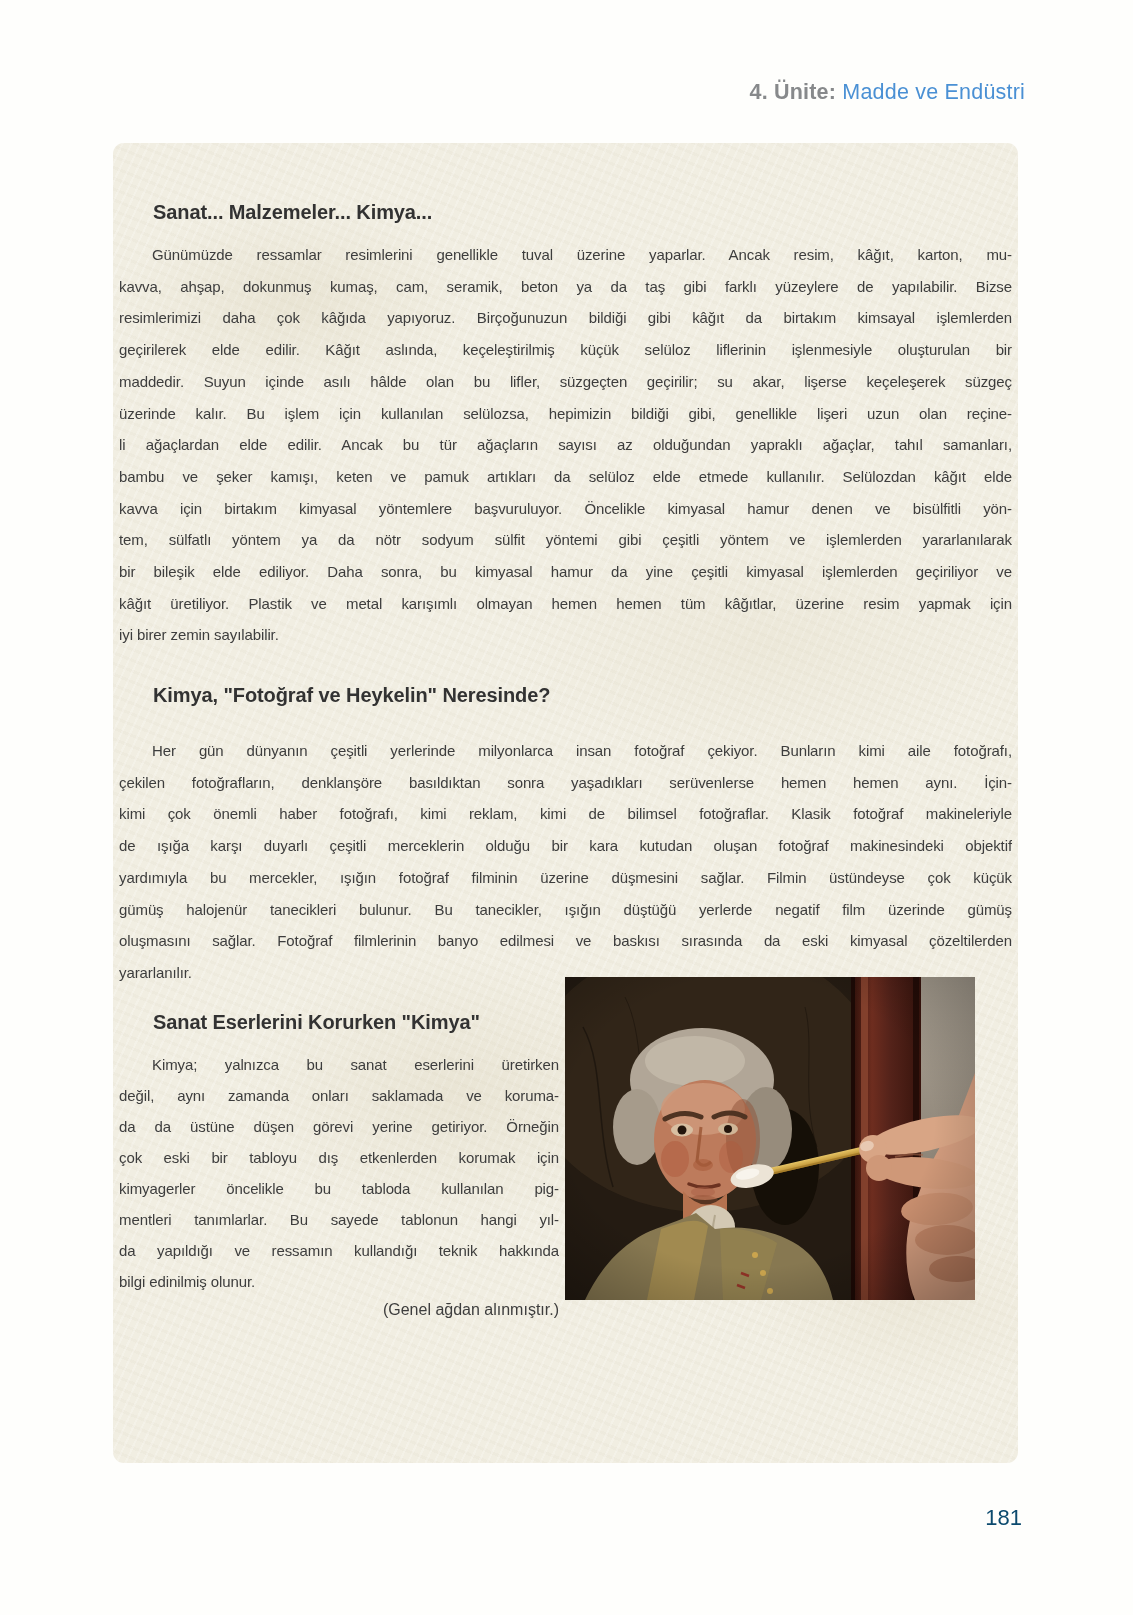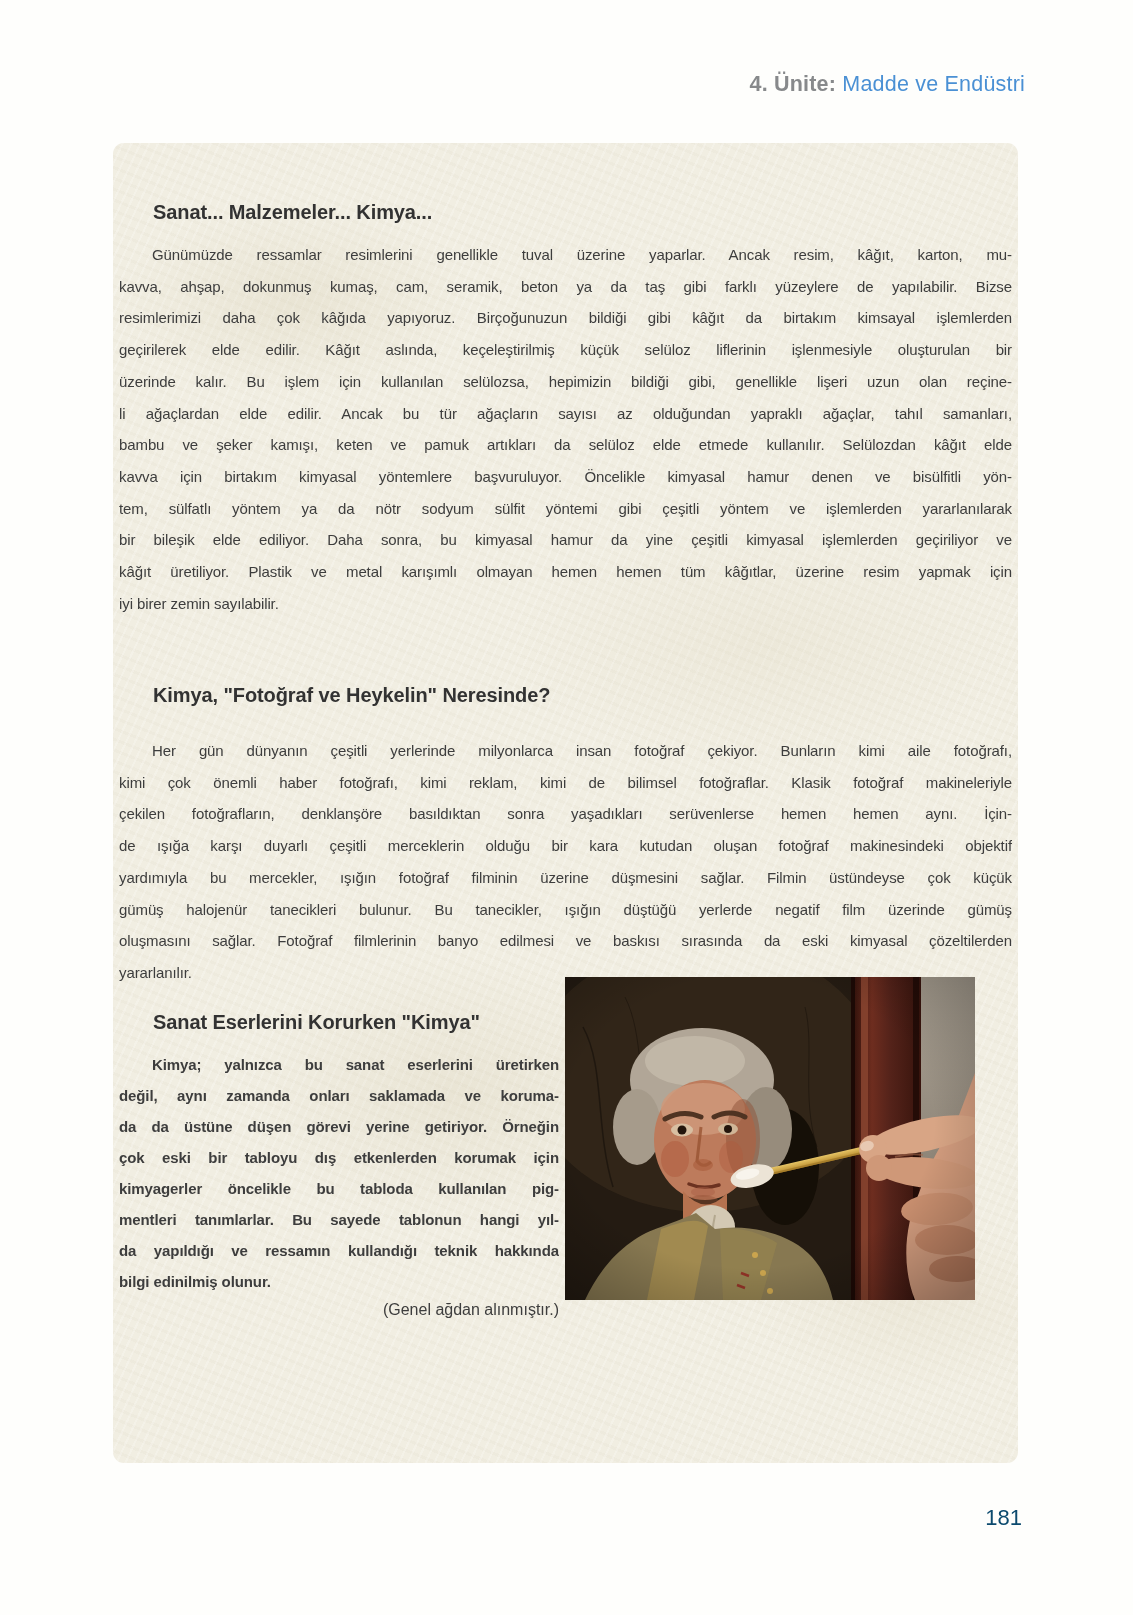--- a/index.html
+++ b/index.html
@@ -1,19 +1,19 @@
 <!DOCTYPE html>
 <html lang="tr"><head>
 <meta charset="utf-8">
 <style>
   html,body{margin:0;padding:0;background:#ffffff;}
   body{font-family:"Liberation Sans", sans-serif;}
   .page{position:relative;width:1133px;height:1615px;background:#fefefc;overflow:hidden;}
 
-  .unit-header{position:absolute;top:72px;right:108px;font-size:21.5px;letter-spacing:.2px;}
+  .unit-header{position:absolute;top:80px;right:108px;font-size:21.5px;letter-spacing:.2px;}
   .unit-label{font-weight:bold;color:#87898b;}
   .unit-title{color:#4a90d4;font-weight:normal;}
 
   .panel{position:absolute;left:113px;top:143px;width:905px;height:1320px;
     background-color:#f1eee2;
     background-image:
       radial-gradient(ellipse 300px 160px at 20% 12%, rgba(213,204,176,0.28), transparent 60%),
       radial-gradient(ellipse 420px 210px at 72% 38%, rgba(219,211,186,0.22), transparent 60%),
       radial-gradient(ellipse 360px 230px at 38% 72%, rgba(209,199,170,0.24), transparent 60%),
       radial-gradient(ellipse 260px 150px at 88% 88%, rgba(222,214,190,0.26), transparent 60%),
@@ -22,21 +22,21 @@
     border-radius: 11px;
   }
 
   .heading{position:absolute;left:6px;width:893px;padding-left:34px;box-sizing:border-box;
     font-weight:bold;font-size:20px;color:#323232;letter-spacing:-0.1px;}
   .h1{top:58px;} .h2{top:541px;} .h3{top:868px;}
 
   .para{position:absolute;color:#3d3d3d;font-size:15px;letter-spacing:-0.1px;line-height:31.7px;}
   .para1{left:6px;top:96px;width:893px;}
   .para2{left:6px;top:592px;width:893px;}
-  .para3{left:6px;top:906px;width:440px;line-height:31px;font-weight:bold;}
+  .para3{left:6px;top:906px;width:440px;line-height:31px;}
 
   .pline{text-align:justify;text-align-last:justify;white-space:nowrap;overflow:hidden;}
   .pline.last{text-align-last:left;}
   .pline.first{text-indent:33px;}
 
   .figure{position:absolute;left:452px;top:834px;width:410px;height:323px;}
   .figure svg{display:block;}
 
   .caption{position:absolute;left:6px;top:1158px;width:440px;text-align:right;
     font-size:16px;color:#3d3d3d;}
@@ -54,35 +54,36 @@
   </div>
 
   <div class="panel">
 
     <div class="heading h1">Sanat... Malzemeler... Kimya...</div>
     <div class="para para1">
         <div class="pline first">Günümüzde ressamlar resimlerini genellikle tuval üzerine yaparlar. Ancak resim, kâğıt, karton, mu-</div>
         <div class="pline">kavva, ahşap, dokunmuş kumaş, cam, seramik, beton ya da taş gibi farklı yüzeylere de yapılabilir. Bizse</div>
         <div class="pline">resimlerimizi daha çok kâğıda yapıyoruz. Birçoğunuzun bildiği gibi kâğıt da birtakım kimsayal işlemlerden</div>
         <div class="pline">geçirilerek elde edilir. Kâğıt aslında, keçeleştirilmiş küçük selüloz liflerinin işlenmesiyle oluşturulan bir</div>
+        <div class="pline">maddedir. Suyun içinde asılı hâlde olan bu lifler, süzgeçten geçirilir; su akar, lişerse keçeleşerek süzgeç</div>
         <div class="pline">üzerinde kalır. Bu işlem için kullanılan selülozsa, hepimizin bildiği gibi, genellikle lişeri uzun olan reçine-</div>
         <div class="pline">li ağaçlardan elde edilir. Ancak bu tür ağaçların sayısı az olduğundan yapraklı ağaçlar, tahıl samanları,</div>
         <div class="pline">bambu ve şeker kamışı, keten ve pamuk artıkları da selüloz elde etmede kullanılır. Selülozdan kâğıt elde</div>
         <div class="pline">kavva için birtakım kimyasal yöntemlere başvuruluyor. Öncelikle kimyasal hamur denen ve bisülfitli yön-</div>
         <div class="pline">tem, sülfatlı yöntem ya da nötr sodyum sülfit yöntemi gibi çeşitli yöntem ve işlemlerden yararlanılarak</div>
         <div class="pline">bir bileşik elde ediliyor. Daha sonra, bu kimyasal hamur da yine çeşitli kimyasal işlemlerden geçiriliyor ve</div>
         <div class="pline">kâğıt üretiliyor. Plastik ve metal karışımlı olmayan hemen hemen tüm kâğıtlar, üzerine resim yapmak için</div>
         <div class="pline last">iyi birer zemin sayılabilir.</div>
       </div>
 
     <div class="heading h2">Kimya, "Fotoğraf ve Heykelin" Neresinde?</div>
     <div class="para para2">
         <div class="pline first">Her gün dünyanın çeşitli yerlerinde milyonlarca insan fotoğraf çekiyor. Bunların kimi aile fotoğrafı,</div>
+        <div class="pline">çekilen fotoğrafların, denklanşöre basıldıktan sonra yaşadıkları serüvenlerse hemen hemen aynı. İçin-</div>
         <div class="pline">kimi çok önemli haber fotoğrafı, kimi reklam, kimi de bilimsel fotoğraflar. Klasik fotoğraf makineleriyle</div>
-        <div class="pline">çekilen fotoğrafların, denklanşöre basıldıktan sonra yaşadıkları serüvenlerse hemen hemen aynı. İçin-</div>
         <div class="pline">de ışığa karşı duyarlı çeşitli merceklerin olduğu bir kara kutudan oluşan fotoğraf makinesindeki objektif</div>
         <div class="pline">yardımıyla bu mercekler, ışığın fotoğraf filminin üzerine düşmesini sağlar. Filmin üstündeyse çok küçük</div>
         <div class="pline">gümüş halojenür tanecikleri bulunur. Bu tanecikler, ışığın düştüğü yerlerde negatif film üzerinde gümüş</div>
         <div class="pline">oluşmasını sağlar. Fotoğraf filmlerinin banyo edilmesi ve baskısı sırasında da eski kimyasal çözeltilerden</div>
         <div class="pline last">yararlanılır.</div>
       </div>
 
     <div class="heading h3">Sanat Eserlerini Korurken "Kimya"</div>
     <div class="para para3">
         <div class="pline first">Kimya; yalnızca bu sanat eserlerini üretirken</div>

